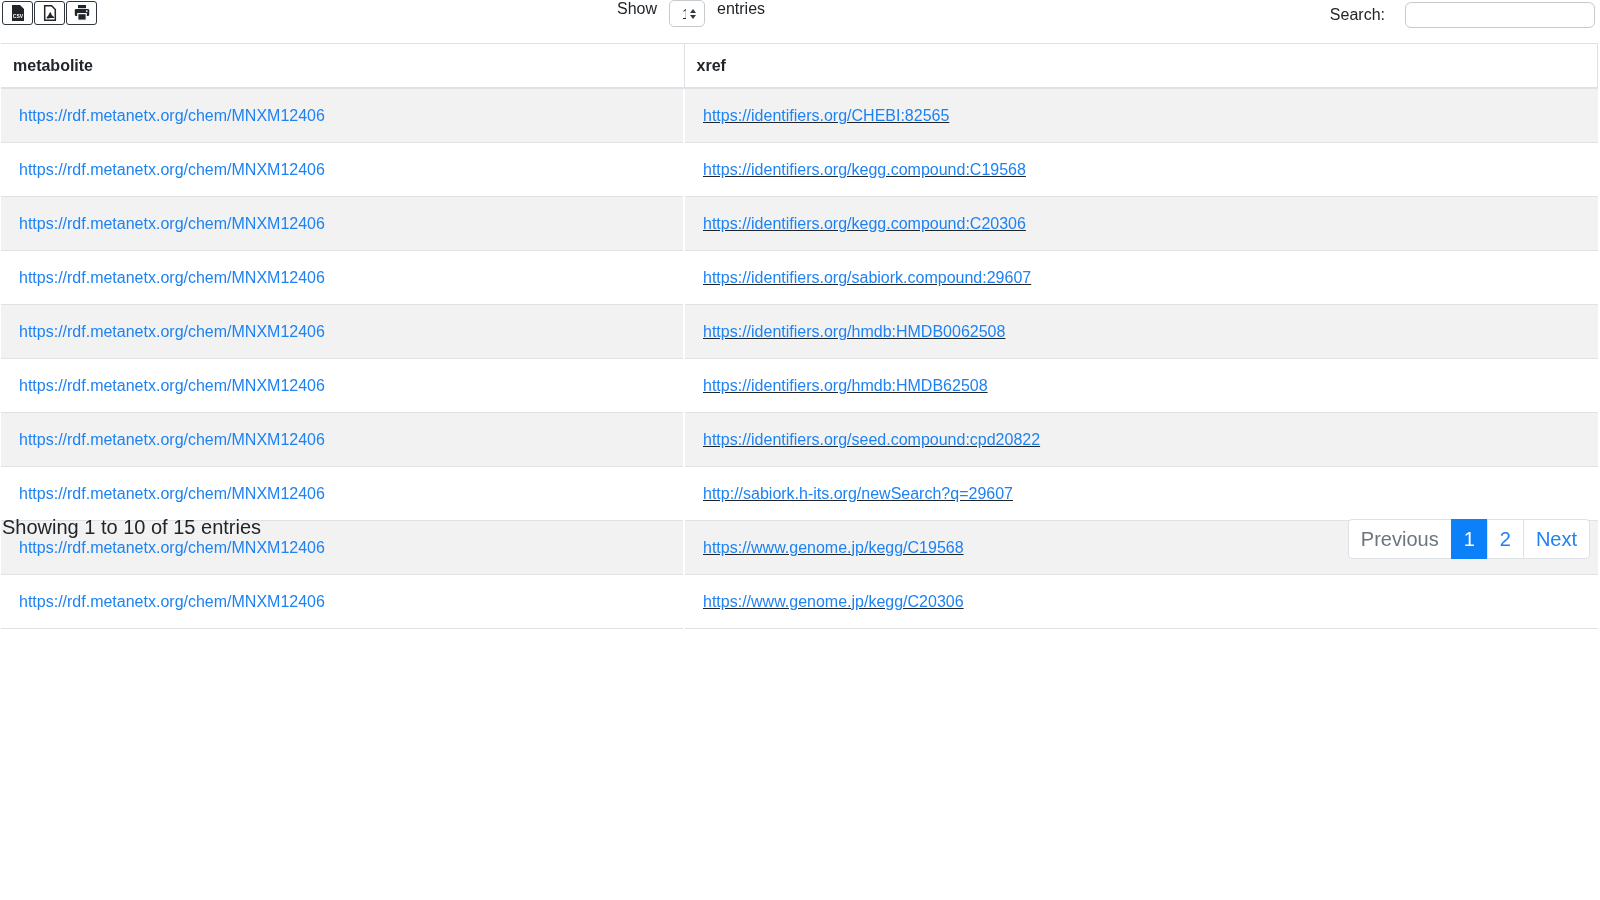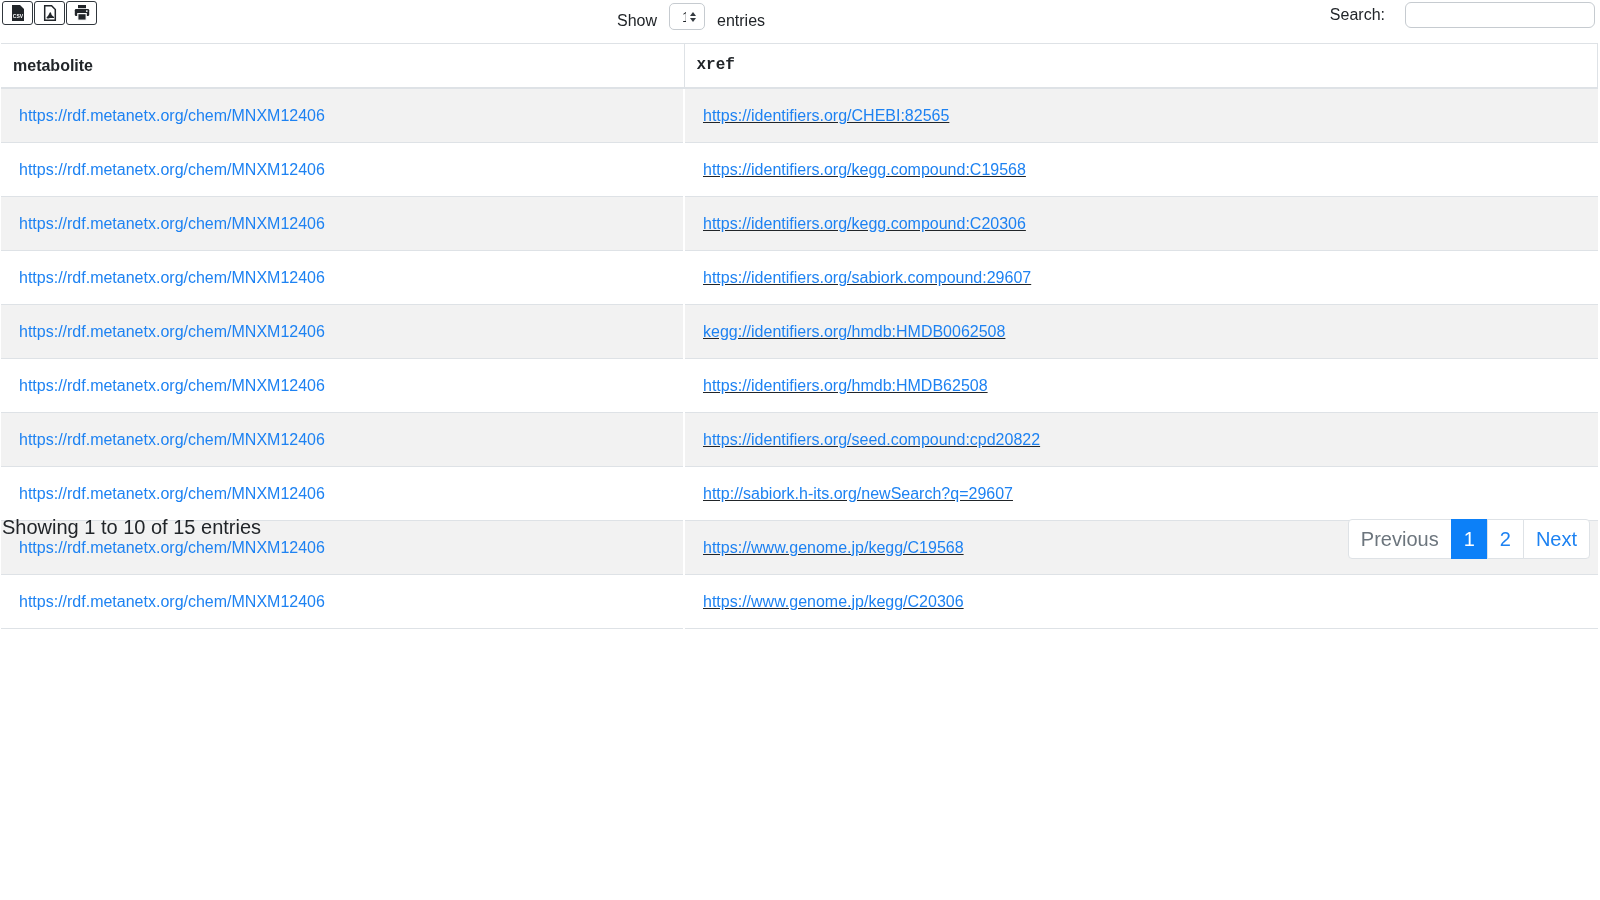--- a/index.html
+++ b/index.html
@@ -17,21 +17,21 @@
     font-family:"Liberation Sans","DejaVu Sans",sans-serif;
     font-size:16px;color:#212529;position:relative;
   }
 
   
   .export-group{position:absolute;left:2px;top:1px;display:flex;gap:1px;}
   .export-btn{
     width:31px;height:24px;display:flex;align-items:center;justify-content:center;
     background:#fff;border:1.5px solid #30363c;border-radius:3px;cursor:pointer;padding:0;
   }
-  .length-ctrl{position:absolute;left:617px;top:0;height:30px;display:flex;align-items:flex-end;gap:12px;}
+  .length-ctrl{position:absolute;left:617px;top:0;height:30px;display:flex;align-items:flex-start;gap:12px;}
   .select-wrap{position:relative;display:inline-block;}
   .length-select{
     appearance:none;-webkit-appearance:none;-moz-appearance:none;
     width:36px;height:27px;border:1px solid #c6cbd0;border-radius:5px;
     background:#fff;font-size:15px;color:#212529;padding:0 18px 0 12px;
     font-family:inherit;
   }
   .select-carets{
     position:absolute;right:9px;top:50%;transform:translateY(-50%);
     display:flex;flex-direction:column;align-items:center;pointer-events:none;
@@ -47,21 +47,21 @@
   
   .data-table{
     position:absolute;left:1px;top:43px;width:1597px;
     border-collapse:collapse;table-layout:fixed;
   }
   .data-table th{
     text-align:left;font-weight:bold;font-size:16px;line-height:19px;
     padding:12px;border-top:1px solid var(--border);border-bottom:2px solid var(--border);
     cursor:pointer;
   }
-  .data-table th + th{border-left:1px solid var(--border);font-family:Liberation Mono, monospace;}
+  .data-table th + th{border-left:1px solid var(--border);}
   .data-table th:last-child{border-right:1px solid var(--border);}
   .col-metabolite{width:683px;}
   .data-table td{
     padding:18px;font-size:16px;line-height:17px;
     border-top:1px solid var(--border);
     overflow:hidden;white-space:nowrap;
   }
   .data-table td + td{border-left:2px solid #fff;text-decoration:underline;}
   .data-table tbody tr:nth-child(odd) td{background:var(--stripe);}
   .data-table tbody tr:last-child td{border-bottom:1px solid var(--border);}
@@ -154,21 +154,21 @@
     <td><a class="cell-link">https://identifiers.org/kegg.compound:C20306</a></td>
   </tr>
 
   <tr>
     <td><a class="cell-link">https://rdf.metanetx.org/chem/MNXM12406</a></td>
     <td><a class="cell-link">https://identifiers.org/sabiork.compound:29607</a></td>
   </tr>
 
   <tr>
     <td><a class="cell-link">https://rdf.metanetx.org/chem/MNXM12406</a></td>
-    <td><a class="cell-link">kegg://identifiers.org/hmdb:HMDB0062508</a></td>
+    <td><a class="cell-link">https://identifiers.org/hmdb:HMDB0062508</a></td>
   </tr>
 
   <tr>
     <td><a class="cell-link">https://rdf.metanetx.org/chem/MNXM12406</a></td>
     <td><a class="cell-link">https://identifiers.org/hmdb:HMDB62508</a></td>
   </tr>
 
   <tr>
     <td><a class="cell-link">https://rdf.metanetx.org/chem/MNXM12406</a></td>
     <td><a class="cell-link">https://identifiers.org/seed.compound:cpd20822</a></td>

